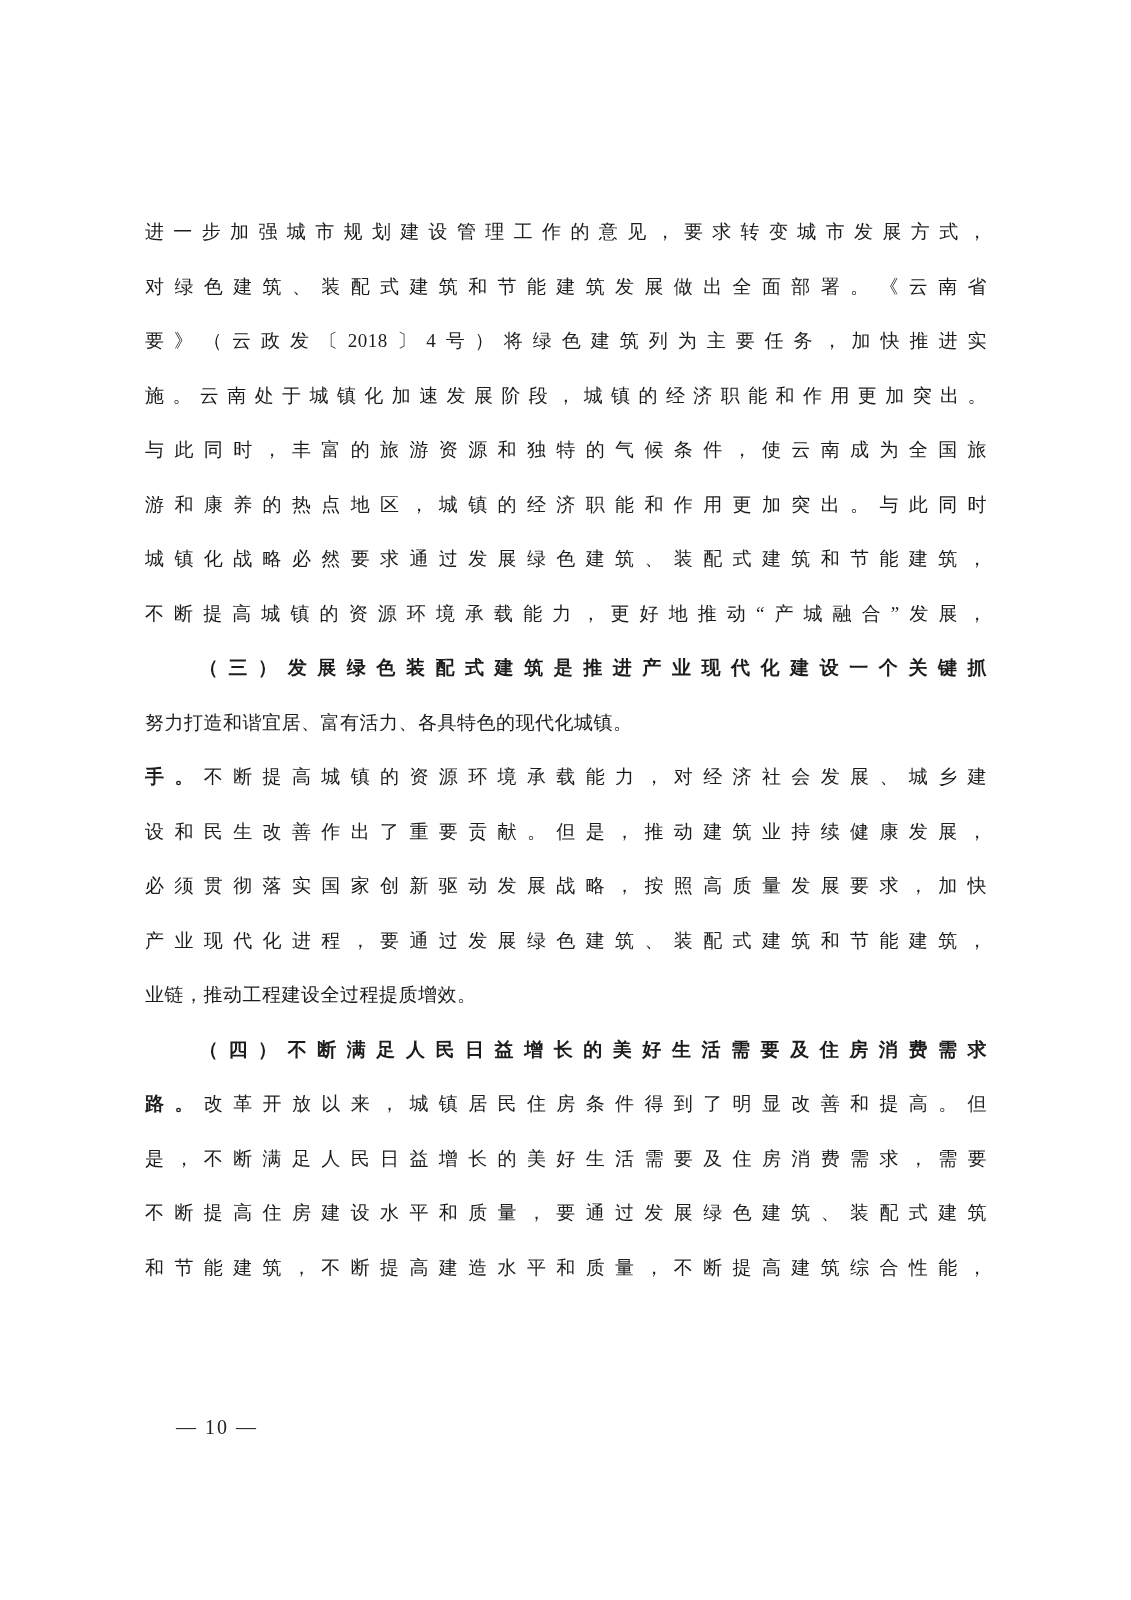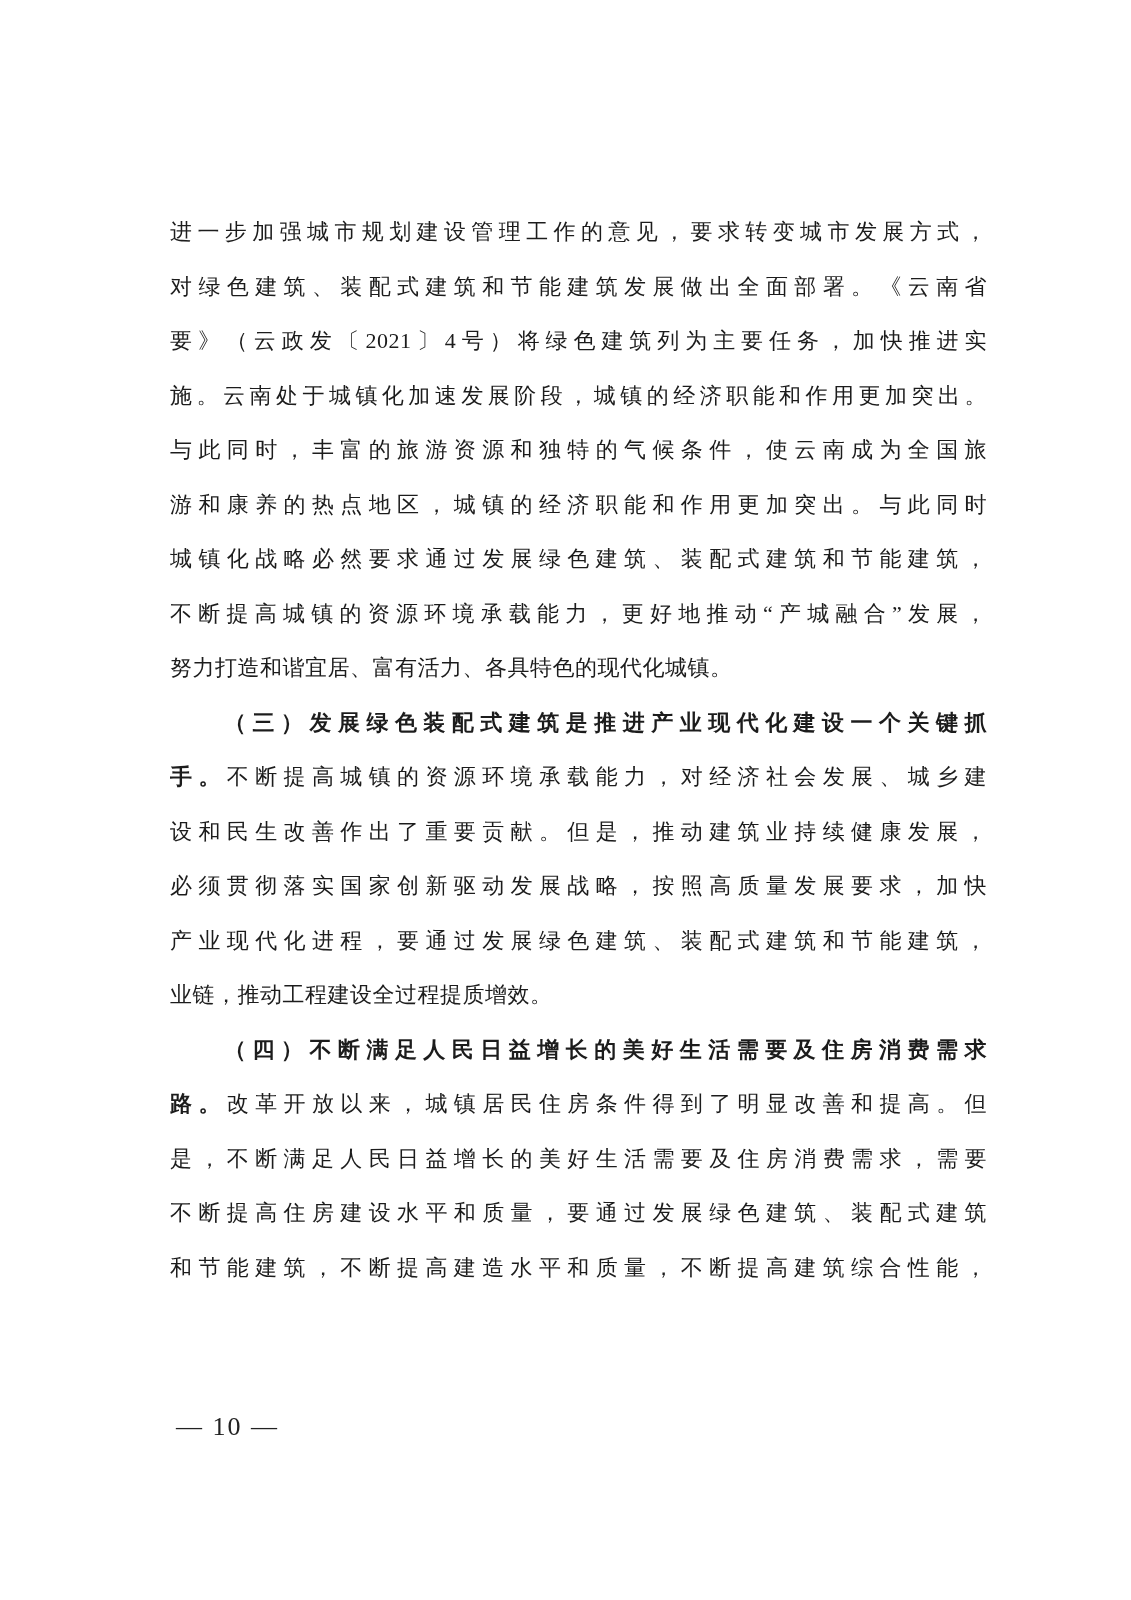--- a/index.html
+++ b/index.html
@@ -22,65 +22,64 @@
     color: #1c1c1c;
     overflow: hidden;
   }
   .content {
     position: absolute;
     left: 145px;
     top: 205px;
     width: 842px;
   }
   .line {
-    font-size: 22px;
+    font-size: 19px;
     line-height: 54.5px;
     height: 54.5px;
     overflow: hidden;
     text-align: justify;
     text-align-last: justify;
     text-justify: inter-ideograph;
     letter-spacing: 0.5px;
     white-space: normal;
-    margin-left: 25px;
   }
   .line.para-end {
     text-align-last: left;
   }
   .line.indent {
     padding-left: 54px;
   }
   .bold {
     font-weight: 700;
   }
   .footer {
     position: absolute;
     left: 176px;
     top: 1407px;
-    font-size: 26px;
+    font-size: 20px;
     line-height: 40px;
     letter-spacing: 2px;
     color: #222222;
   }
 </style>
 </head>
 <body>
 
 <div class="page">
   <div class="content">
       <div class="line"><span>进一步加强城市规划建设管理工作的意见，要求转变城市发展方式，</span></div>
       <div class="line"><span>对绿色建筑、装配式建筑和节能建筑发展做出全面部署。《云南省</span></div>
-      <div class="line"><span>要》（云政发〔2021〕4号）将绿色建筑列为主要任务，加快推进实</span></div>
+      <div class="line"><span>要》（云政发〔2018〕4号）将绿色建筑列为主要任务，加快推进实</span></div>
       <div class="line"><span>施。云南处于城镇化加速发展阶段，城镇的经济职能和作用更加突出。</span></div>
       <div class="line"><span>与此同时，丰富的旅游资源和独特的气候条件，使云南成为全国旅</span></div>
       <div class="line"><span>游和康养的热点地区，城镇的经济职能和作用更加突出。与此同时</span></div>
       <div class="line"><span>城镇化战略必然要求通过发展绿色建筑、装配式建筑和节能建筑，</span></div>
       <div class="line"><span>不断提高城镇的资源环境承载能力，更好地推动“产城融合”发展，</span></div>
+      <div class="line indent"><span class="bold">（三）发展绿色装配式建筑是推进产业现代化建设一个关键抓</span></div>
       <div class="line para-end"><span>努力打造和谐宜居、富有活力、各具特色的现代化城镇。</span></div>
-      <div class="line indent"><span class="bold">（三）发展绿色装配式建筑是推进产业现代化建设一个关键抓</span></div>
       <div class="line"><span class="bold">手。</span><span>不断提高城镇的资源环境承载能力，对经济社会发展、城乡建</span></div>
       <div class="line"><span>设和民生改善作出了重要贡献。但是，推动建筑业持续健康发展，</span></div>
       <div class="line"><span>必须贯彻落实国家创新驱动发展战略，按照高质量发展要求，加快</span></div>
       <div class="line"><span>产业现代化进程，要通过发展绿色建筑、装配式建筑和节能建筑，</span></div>
       <div class="line para-end"><span>业链，推动工程建设全过程提质增效。</span></div>
       <div class="line indent"><span class="bold">（四）不断满足人民日益增长的美好生活需要及住房消费需求</span></div>
       <div class="line"><span class="bold">路。</span><span>改革开放以来，城镇居民住房条件得到了明显改善和提高。但</span></div>
       <div class="line"><span>是，不断满足人民日益增长的美好生活需要及住房消费需求，需要</span></div>
       <div class="line"><span>不断提高住房建设水平和质量，要通过发展绿色建筑、装配式建筑</span></div>
       <div class="line"><span>和节能建筑，不断提高建造水平和质量，不断提高建筑综合性能，</span></div>

